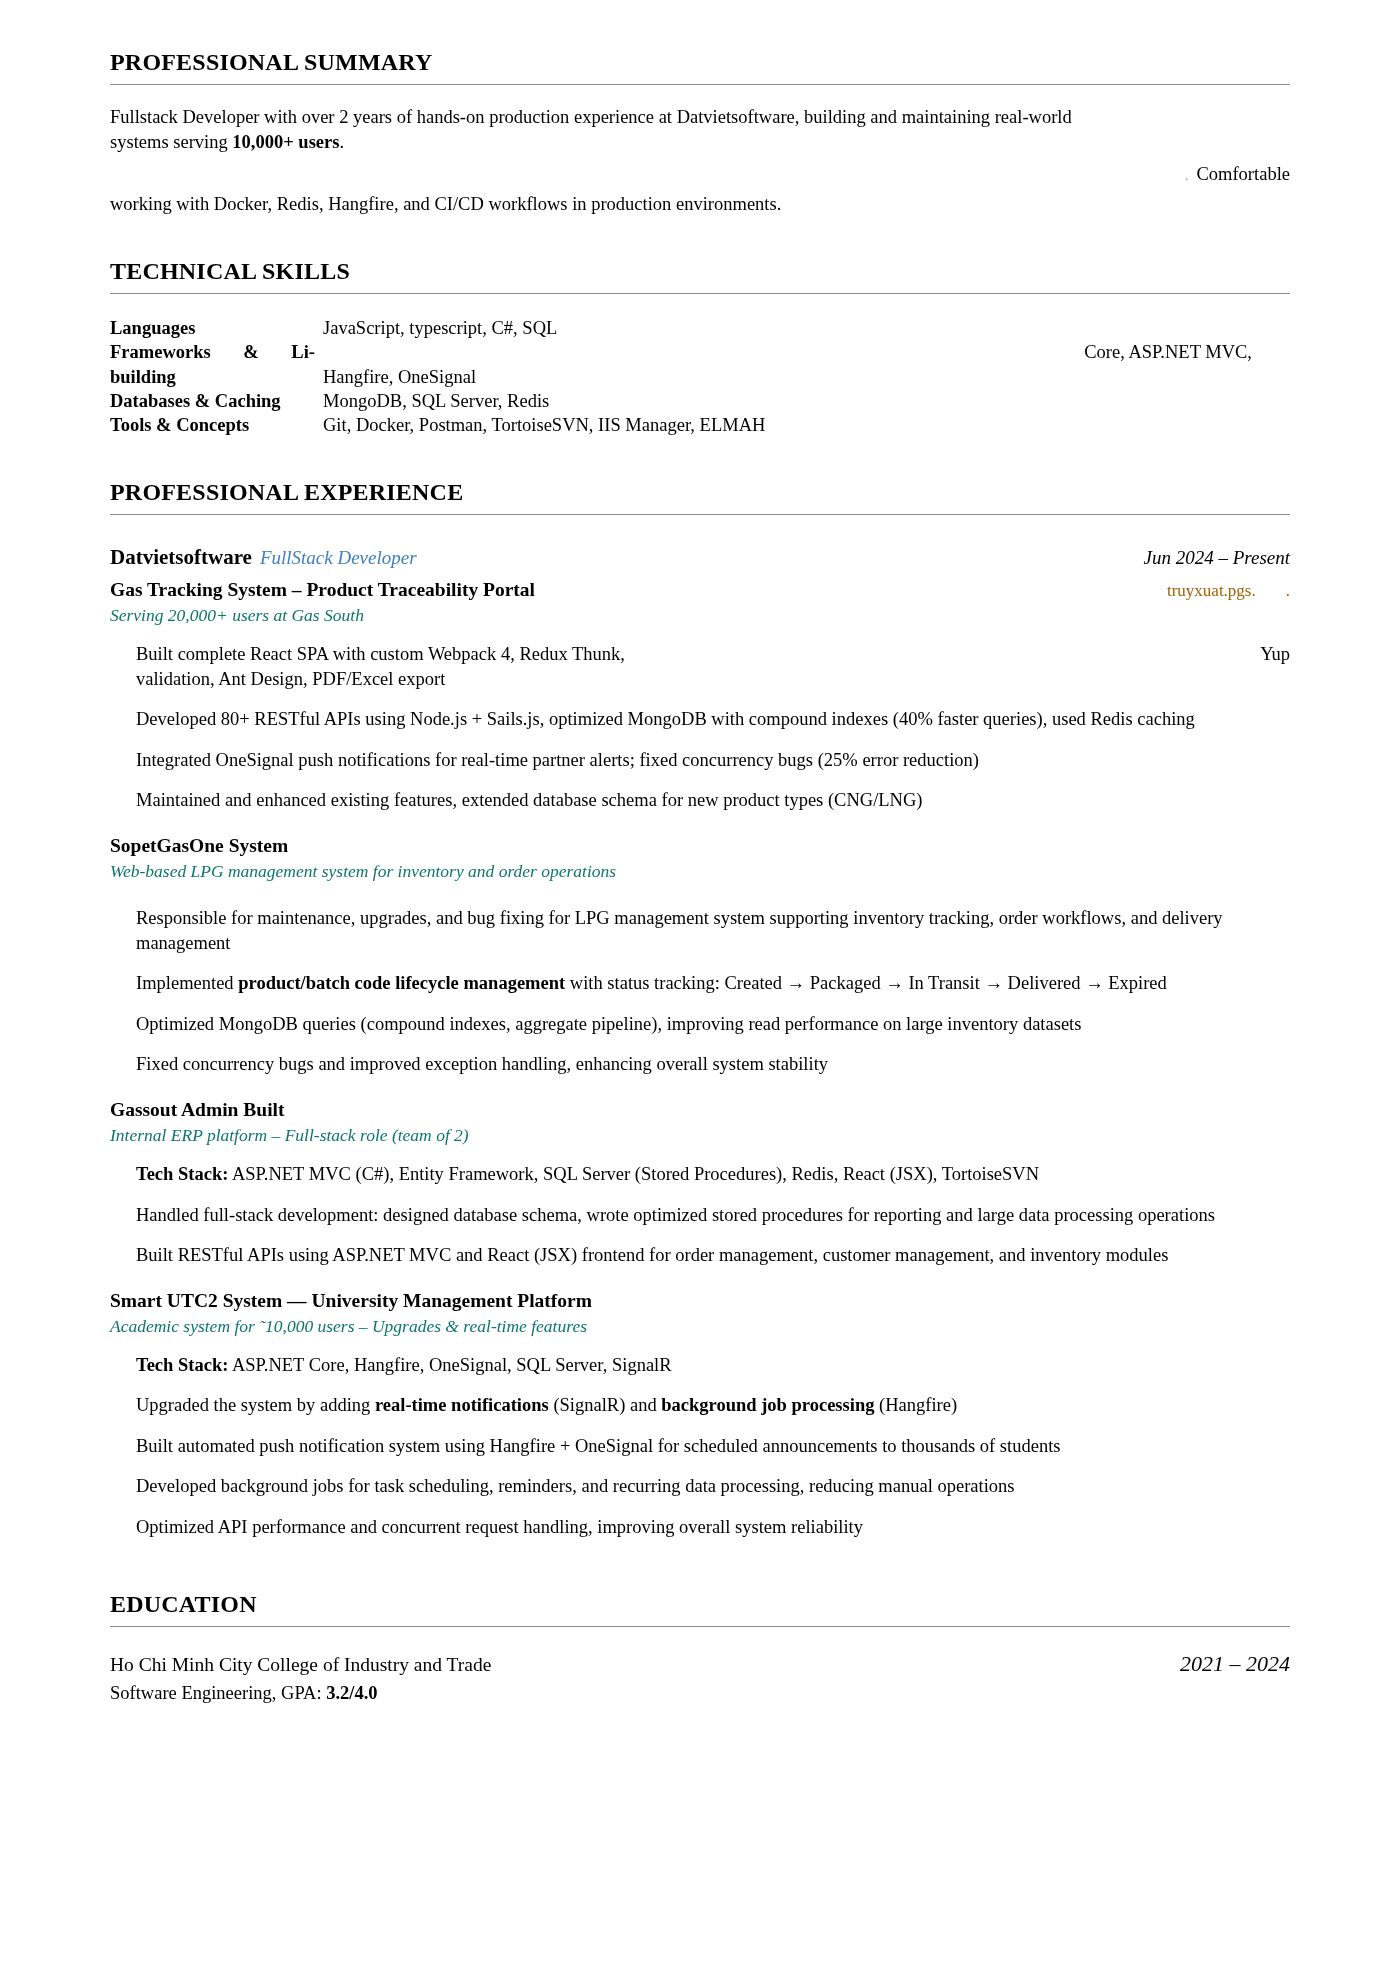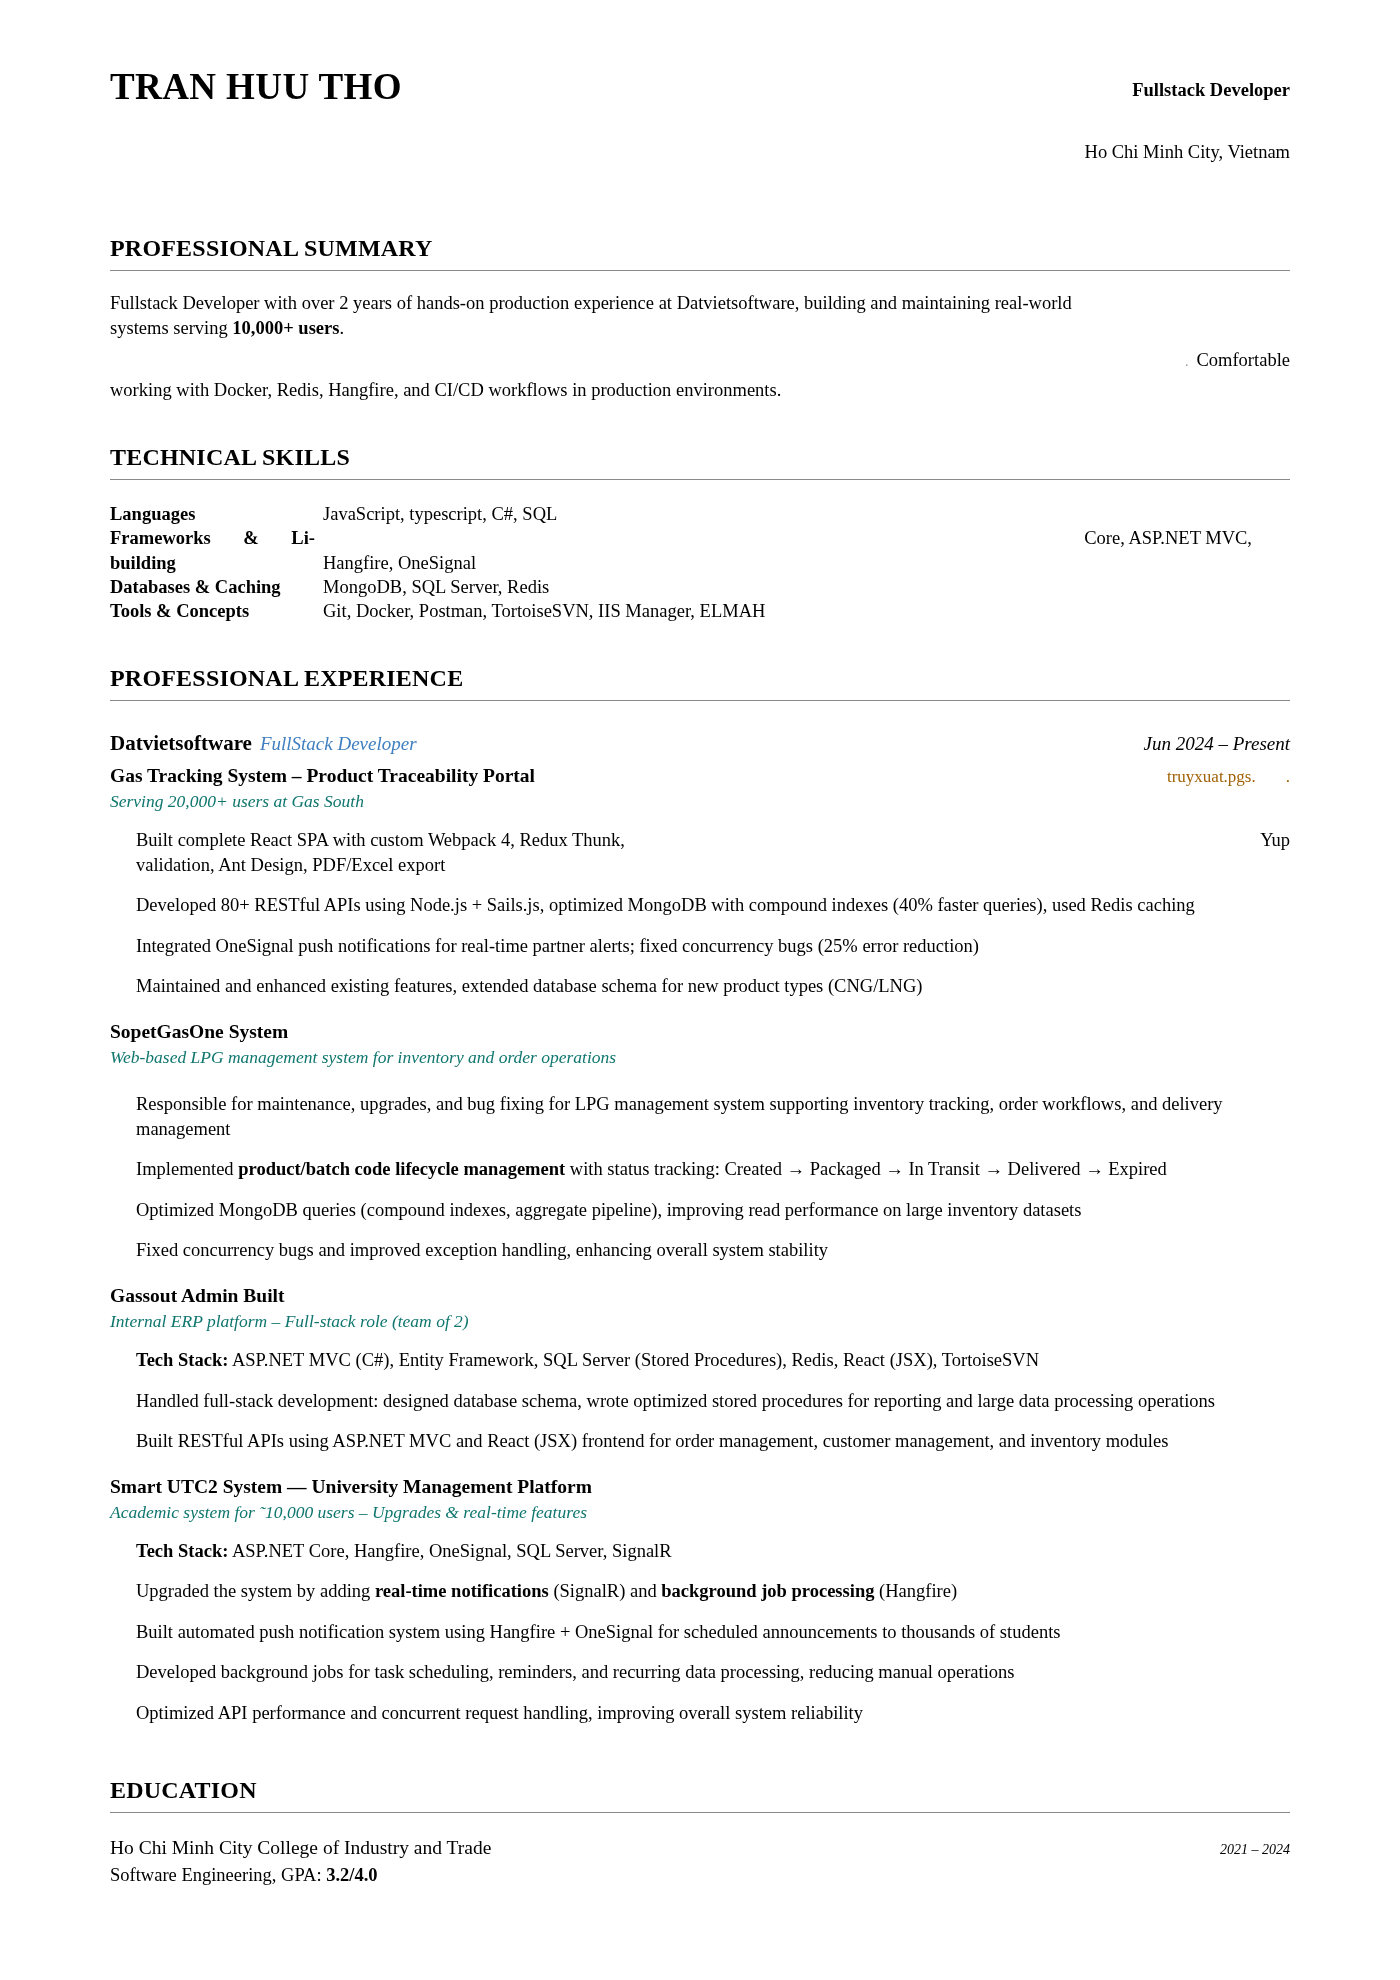--- a/index.html
+++ b/index.html
@@ -180,34 +180,29 @@
   .jl-wide { display: flex; justify-content: space-between; }
 
   
   .edu { margin-top: 22px; font-size: 18.5px; line-height: 1.35; }
   .edu-line1 {
     display: flex;
     justify-content: space-between;
     align-items: baseline;
   }
   .edu-school { font-weight: normal; font-size: 19.5px; }
-  .edu-dates { font-style: italic; font-size: 14px; }
+  .edu-dates { font-style: italic; font-size: 22px; }
   .edu-detail { margin-top: 2px; }
 </style>
 </head>
 <body>
 
 <div class="page">
   <div class="content">
 
-    <div class="header">
-      <div class="name">TRAN HUU THO</div>
-      <div class="role-title">Fullstack Developer</div>
-      <div class="location">Ho Chi Minh City, Vietnam</div>
-    </div>
 
     <div class="sec-summary">
       <div class="section-head">PROFESSIONAL SUMMARY</div>
       <hr class="rule">
       <div class="summary">
         <span class="l1">Fullstack Developer with over 2 years of hands-on production experience at Datvietsoftware, building and maintaining real-world</span>
         <span class="l2"><span>systems serving </span><b>10,000+ users</b><span>.</span></span>
         <span class="l3"><span class="dot-artifact">.</span><span>Comfortable</span></span>
         <span class="l4">working with Docker, Redis, Hangfire, and CI/CD workflows in production environments.</span>
       </div>

